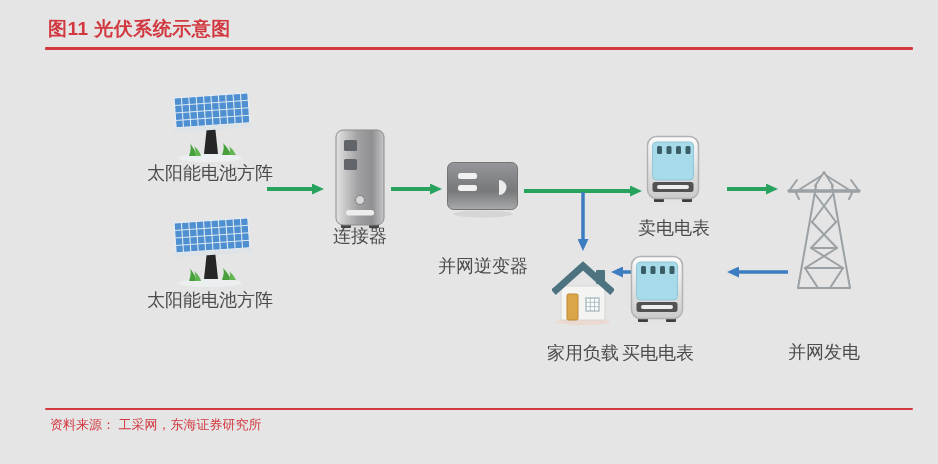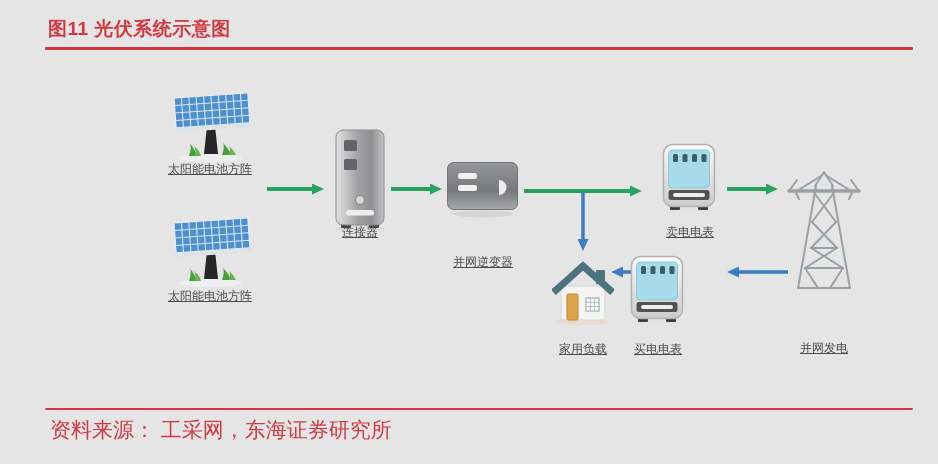--- a/index.html
+++ b/index.html
@@ -4,30 +4,30 @@
 <style>
   html,body{margin:0;padding:0;background:#fff;}
   .page{position:relative;width:938px;height:464px;background:#e5e5e5;overflow:hidden;
         font-family:"Liberation Sans","DejaVu Sans",sans-serif;}
   
   .fig-title{position:absolute;left:48px;top:16px;font-size:19px;font-weight:bold;
              color:#d23840;letter-spacing:.5px;white-space:nowrap;}
   .rule{position:absolute;left:45px;width:868px;background:#d23840;border-radius:1px;}
   .rule-top{top:47px;height:3px;}
   .rule-bottom{top:408px;height:2px;}
-  .source-line{position:absolute;left:50px;top:416px;font-size:21px;color:#d23840;white-space:nowrap;}
+  .source-line{position:absolute;left:50px;top:416px;font-size:13px;color:#d23840;white-space:nowrap;}
   
   .node{position:absolute;}
   .node .lbl{position:absolute;left:50%;transform:translateX(-50%);white-space:nowrap;
-             font-size:12px;color:#4c4c4c;text-decoration:underline;}
+             font-size:18px;color:#4c4c4c;}
   .n-solar1{left:165px;top:92px;width:90px;}   .n-solar1 .lbl{top:69px;}
   .n-solar2{left:165px;top:217px;width:90px;}  .n-solar2 .lbl{top:71px;}
   .n-conn{left:333px;top:128px;width:54px;}    .n-conn .lbl{top:96px;}
   .n-inv{left:446px;top:161px;width:74px;}     .n-inv .lbl{top:83px;margin-top:10px;}
-  .n-sellm{left:662px;top:135px;width:56px;margin-top:8px;}   .n-sellm .lbl{top:81px;}
+  .n-sellm{left:646px;top:135px;width:56px;}   .n-sellm .lbl{top:81px;}
   .n-grid{left:785px;top:166px;width:78px;}    .n-grid .lbl{top:174px;}
   .n-house{left:552px;top:260px;width:62px;}   .n-house .lbl{top:81px;}
   .n-buym{left:630px;top:255px;width:56px;}    .n-buym .lbl{top:86px;}
   .overlay{position:absolute;left:0;top:0;width:938px;height:464px;pointer-events:none;}
 </style>
 </head>
 <body>
 
 <div class="page">
 

